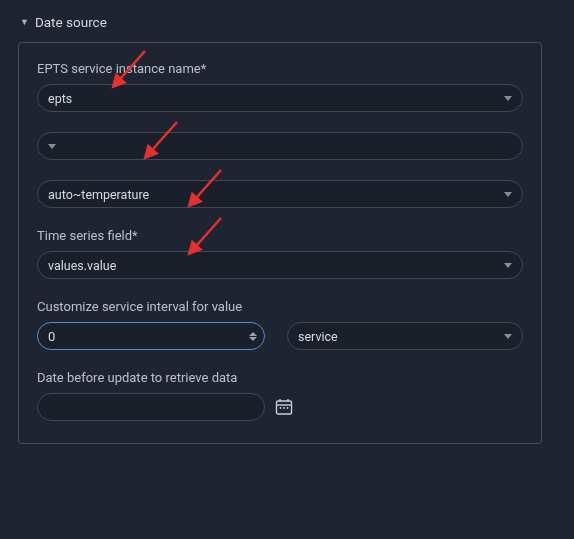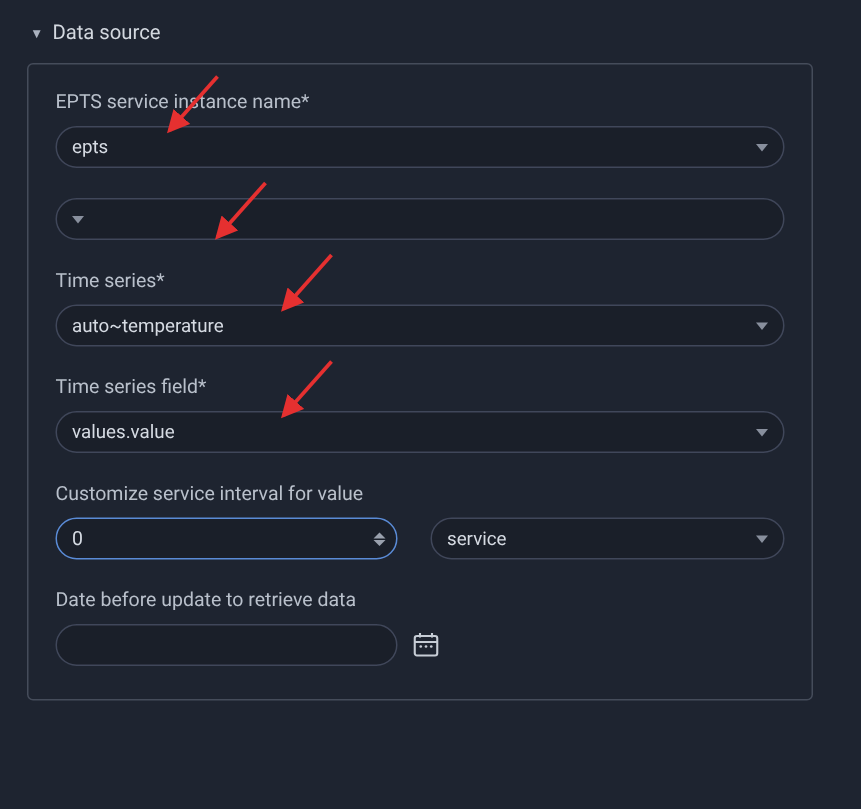--- a/index.html
+++ b/index.html
@@ -91,21 +91,21 @@
     pointer-events: none;
     z-index: 10;
   }
   .arrow svg { display: block; }
 </style>
 </head>
 <body>
 
 <div class="section-header">
   <span class="triangle">▼</span>
-  <span>Data source</span>
+  <span>Date source</span>
 </div>
 
 <div class="panel">
 
   <div class="field-group">
     <span class="field-label">EPTS service instance name*</span>
     <div class="select-box">
       <span class="select-val">epts</span>
       <span class="caret"></span>
     </div>
@@ -131,21 +131,20 @@
             <marker id="ah2" markerWidth="6" markerHeight="6" refX="5" refY="3" orient="auto">
               <path d="M0,0 L6,3 L0,6 Z" fill="#e53030"></path>
             </marker>
           </defs>
           <line x1="40" y1="4" x2="8" y2="40" stroke="#e53030" stroke-width="2.5" marker-end="url(#ah2)"></line>
         </svg>
     </div>
   </div>
 
   <div class="field-group">
-    <span class="field-label">Time series*</span>
     <div class="select-box">
       <span class="select-val">auto~temperature</span>
       <span class="caret"></span>
     </div>
     <div class="arrow" style="left:144px; top:-14px;">
       <svg width="46" height="46">
           <defs>
             <marker id="ah3" markerWidth="6" markerHeight="6" refX="5" refY="3" orient="auto">
               <path d="M0,0 L6,3 L0,6 Z" fill="#e53030"></path>
             </marker>

